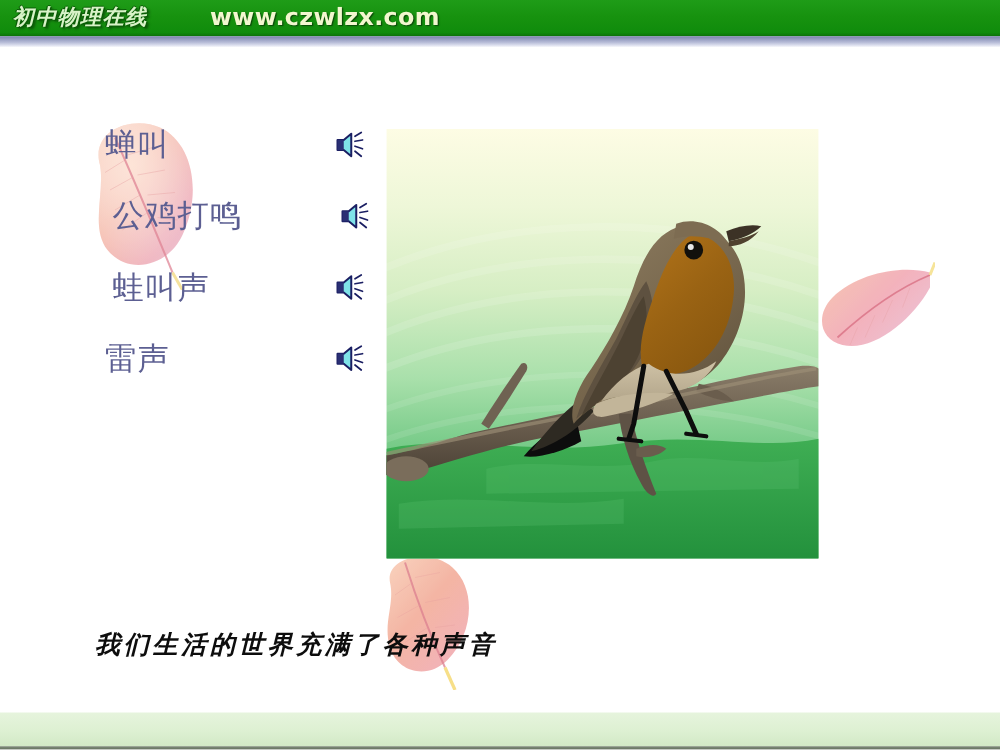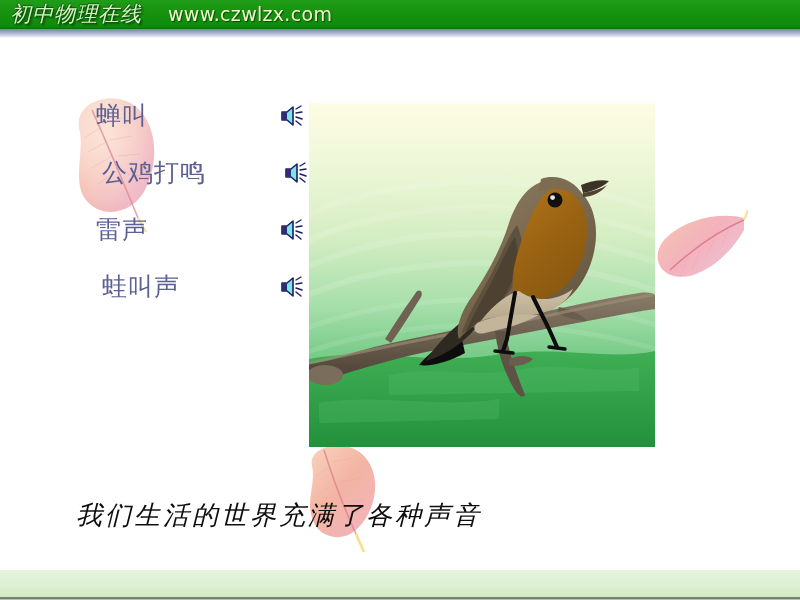--- a/index.html
+++ b/index.html
@@ -47,40 +47,40 @@
     height: 9px;
     background: linear-gradient(to bottom,
         #7b83ad 0%, #959cc0 25%, #b8bdd8 55%, #dcdfee 80%, #ffffff 100%);
   }
 
   #site-logo {
     position: absolute;
     left: 10px;
     top: 2px;
     font-family: "DejaVu Serif", "Liberation Serif", serif;
-    font-size: 21px;
-    font-weight: normal;
+    font-size: 17px;
+    font-weight: bold;
     font-style: italic;
     letter-spacing: 1px;
     color: #d8f3c8;
     text-shadow:
       1px 1px 0 #0a5c06,
       -1px 0px 0 #0a5c06,
       0px -1px 0 #0a5c06,
       2px 2px 2px rgba(0,0,0,0.45);
     white-space: nowrap;
     line-height: 25px;
   }
   #site-url {
     position: absolute;
     left: 168px;
     top: 2px;
     font-family: "DejaVu Sans", "Liberation Sans", sans-serif;
     font-size: 19px;
-    font-weight: normal;
+    font-weight: bold;
     color: #f2f7cf;
     letter-spacing: 0.3px;
     text-shadow: 1px 1px 1px rgba(0,0,0,0.5);
     white-space: nowrap;
     line-height: 25px;
   }
 
   
   .leaf {
     position: absolute;
@@ -88,21 +88,21 @@
   }
   .leaf svg { display: block; }
 
   #leaf-topleft  { left: 62px;  top: 92px;  }
   #leaf-right    { left: 652px; top: 196px; }
   #leaf-bottom   { left: 290px; top: 440px; }
 
   
   #sound-list {
     position: absolute;
-    left: 96px;
+    left: 84px;
     top: 98px;
     width: 230px;
   }
   .sound-row {
     position: relative;
     height: 57px;
   }
   .sound-label {
     position: absolute;
     left: 0;
@@ -138,22 +138,22 @@
     background: #ffffff;
   }
   #bird-picture svg { display: block; }
 
   
   #caption {
     position: absolute;
     left: 76px;
     top: 498px;
     font-family: "DejaVu Serif", "Liberation Serif", serif;
-    font-size: 26px;
-    font-weight: normal;
+    font-size: 20px;
+    font-weight: bold;
     font-style: italic;
     color: #0d0d0d;
     letter-spacing: 3px;
     white-space: nowrap;
     line-height: 34px;
   }
 
   
   #bottom-band {
     position: absolute;
@@ -296,52 +296,52 @@
           <g stroke="#1b1f63" stroke-width="1.4" fill="none" stroke-linecap="round">
             <path d="M16 5 L21 2"></path>
               <path d="M16 9 L22 8"></path>
             <path d="M16 13 L22 15"></path>
               <path d="M16 17 L21 21"></path>
           </g>
         </svg>
       </span>
     </div>
 
+    <div class="sound-row indent2">
+      <span class="sound-label">蛙叫声</span>
+      <span class="speaker-icon">
+        <svg width="28" height="24" viewBox="0 0 28 24">
+          <path d="M2 8 h5 l6 -5 v18 l-6 -5 h-5 z" fill="#7fe3e8" stroke="#1b1f63" stroke-width="1.6" stroke-linejoin="round"></path>
+          <path d="M2 8 h5 v8 h-5 z" fill="#2a2f74"></path>
+          <g stroke="#1b1f63" stroke-width="1.4" fill="none" stroke-linecap="round">
+            <path d="M16 5 L21 2"></path>
+              <path d="M16 9 L22 8"></path>
+            <path d="M16 13 L22 15"></path>
+              <path d="M16 17 L21 21"></path>
+          </g>
+        </svg>
+      </span>
+    </div>
+
     <div class="sound-row">
       <span class="sound-label">雷声</span>
       <span class="speaker-icon">
         <svg width="28" height="24" viewBox="0 0 28 24">
           <path d="M2 8 h5 l6 -5 v18 l-6 -5 h-5 z" fill="#7fe3e8" stroke="#1b1f63" stroke-width="1.6" stroke-linejoin="round"></path>
           <path d="M2 8 h5 v8 h-5 z" fill="#2a2f74"></path>
           <g stroke="#1b1f63" stroke-width="1.4" fill="none" stroke-linecap="round">
             <path d="M16 5 L21 2"></path>
               <path d="M16 9 L22 8"></path>
             <path d="M16 13 L22 15"></path>
               <path d="M16 17 L21 21"></path>
           </g>
         </svg>
       </span>
     </div>
 
-    <div class="sound-row indent2">
-      <span class="sound-label">蛙叫声</span>
-      <span class="speaker-icon">
-        <svg width="28" height="24" viewBox="0 0 28 24">
-          <path d="M2 8 h5 l6 -5 v18 l-6 -5 h-5 z" fill="#7fe3e8" stroke="#1b1f63" stroke-width="1.6" stroke-linejoin="round"></path>
-          <path d="M2 8 h5 v8 h-5 z" fill="#2a2f74"></path>
-          <g stroke="#1b1f63" stroke-width="1.4" fill="none" stroke-linecap="round">
-            <path d="M16 5 L21 2"></path>
-              <path d="M16 9 L22 8"></path>
-            <path d="M16 13 L22 15"></path>
-              <path d="M16 17 L21 21"></path>
-          </g>
-        </svg>
-      </span>
-    </div>
-
 
   </div>
 
   <div id="bird-picture">
     <svg width="346" height="344" viewBox="0 0 346 344">
       <defs>
         <linearGradient id="skyg" x1="0" y1="0" x2="0" y2="1">
           <stop offset="0%" stop-color="#fdfce4"></stop>
           <stop offset="18%" stop-color="#eef7d8"></stop>
           <stop offset="38%" stop-color="#d6eec4"></stop>

